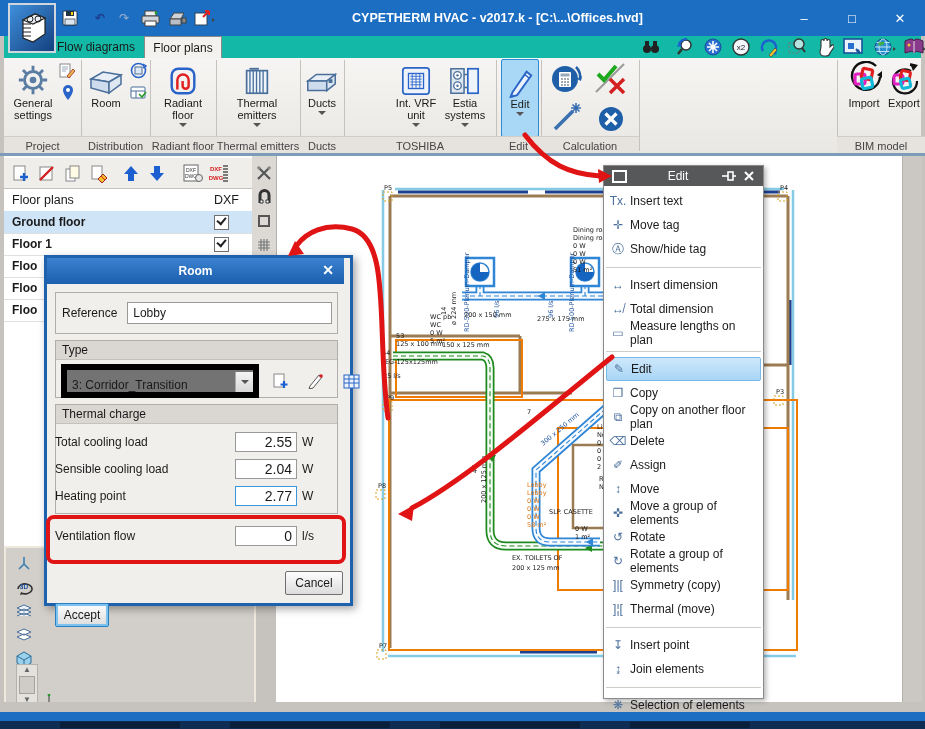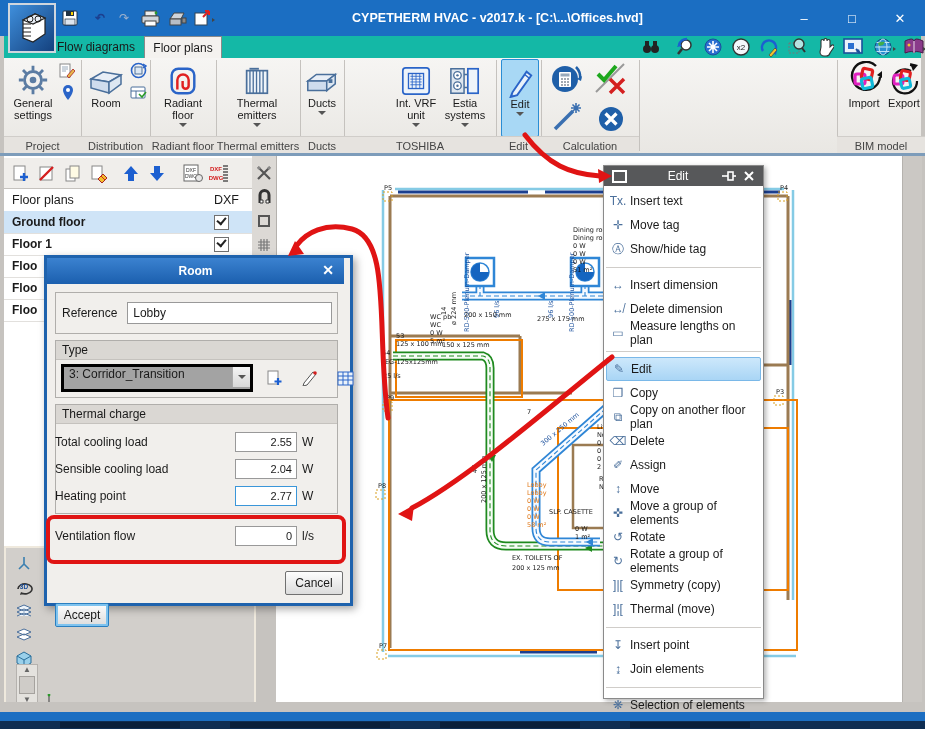--- a/index.html
+++ b/index.html
@@ -68,29 +68,29 @@
   .msep{height:6px;border-bottom:1px solid #d0cdc9;margin-bottom:5px;}
   
   #roomdlg{left:44px;top:255px;width:303px;height:345px;background:#f1efec;border:3px solid #1e62ad;z-index:30;box-shadow:3px 3px 8px rgba(0,0,0,.35);}
   #rd-title{position:absolute;left:0;top:0;width:297px;height:26px;background:linear-gradient(#3b82d0,#1b5fae);color:#fff;
     display:flex;align-items:center;justify-content:center;font-weight:bold;}
   #rd-close{position:absolute;right:10px;top:4px;color:#fff;font-size:14px;}
   .grp{position:absolute;left:8px;width:281px;border:1px solid #b0aeab;background:#f1efec;}
   .grp .ghead{height:18px;background:#dad7d3;border-bottom:1px solid #c5c2be;display:flex;align-items:center;padding-left:6px;}
   .frow{position:absolute;left:8px;height:24px;display:flex;align-items:center;width:265px;}
   .frow .flab{flex:1;}
-  .fin{width:52px;height:18px;border:1px solid #999;background:#fff;text-align:right;padding:0 4px;font-size:11px;line-height:18px;}
+  .fin{width:52px;height:18px;border:1px solid #999;background:#fff;text-align:right;padding:0 4px;font-size:14px;line-height:18px;}
   .fin.focus{border:1px solid #3a96d9;}
   .funit{width:18px;padding-left:5px;}
   #redbox{position:absolute;left:-1px;top:257px;width:292px;height:41px;border:4px solid #e01414;border-radius:8px;z-index:5;}
   .dlgbtn{position:absolute;height:22px;border:1px solid #707070;background:linear-gradient(#fdfdfd,#dcdcdc);
     display:flex;align-items:center;justify-content:center;font-size:12px;border-radius:2px;}
   .dlgbtn.def{box-shadow:0 0 0 2px #7ec3ef inset;border-color:#2a7fc0;margin-top:32px;}
   #typerow{position:absolute;left:14px;top:106px;display:flex;align-items:center;}
-  #typedd{width:186px;height:22px;border:3px solid #000000;background:#a3a3a3;display:flex;align-items:flex-start;}
+  #typedd{width:186px;height:22px;border:6px solid #000000;background:#737373;display:flex;align-items:flex-end;}
   #typedd .val{flex:1;padding-left:5px;white-space:nowrap;overflow:hidden;}
   #typedd .ddb{width:17px;height:20px;background:linear-gradient(#f4f4f4,#d8d8d8);border-left:1px solid #aaa;display:flex;align-items:center;justify-content:center;}
   .tico{width:24px;height:22px;margin-left:9px;display:flex;align-items:center;justify-content:center;border:1px solid transparent;}
   
   #refin{width:200px;height:20px;border:1px solid #999;background:#fff;padding-left:5px;line-height:20px;}
   
   .cl{font-family:"DejaVu Sans",sans-serif;font-size:6.5px;fill:#1a1a1a;}
   .cl.b{fill:#1a4f9c;} .cl.o{fill:#e07818;}
   svg text{user-select:none;}
   #arrows{left:0;top:0;width:925px;height:729px;z-index:40;pointer-events:none;}
@@ -730,21 +730,21 @@
           <span class="micon">Ⓐ</span>
           <span>Show/hide tag</span>
         </div>
         <div class="msep"></div>
         <div class="mitem">
           <span class="micon">↔</span>
           <span>Insert dimension</span>
         </div>
         <div class="mitem">
           <span class="micon">↮</span>
-          <span>Delete dimension</span>
+          <span>Total dimension</span>
         </div>
         <div class="mitem">
           <span class="micon">▭</span>
           <span>Measure lengths on plan</span>
         </div>
         <div class="msep"></div>
         <div class="mitem sel">
           <span class="micon">✎</span>
           <span>Edit</span>
         </div>

